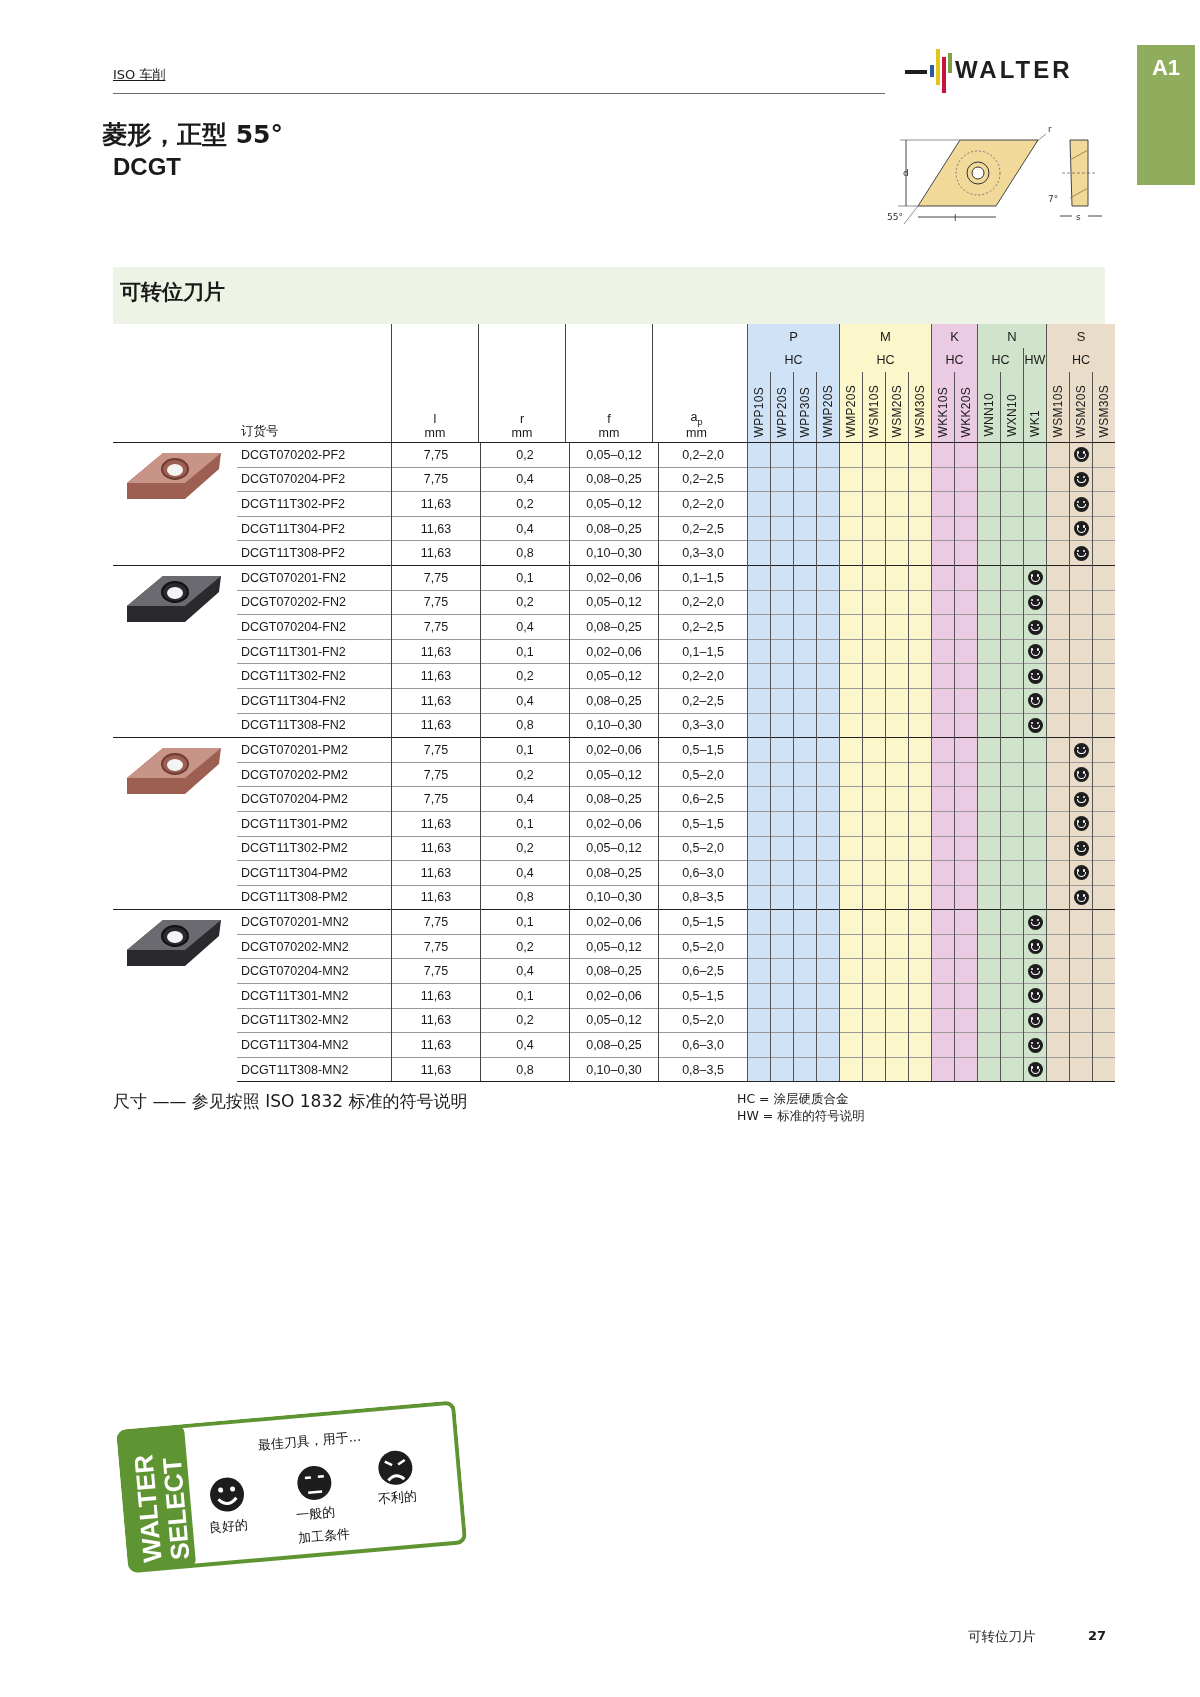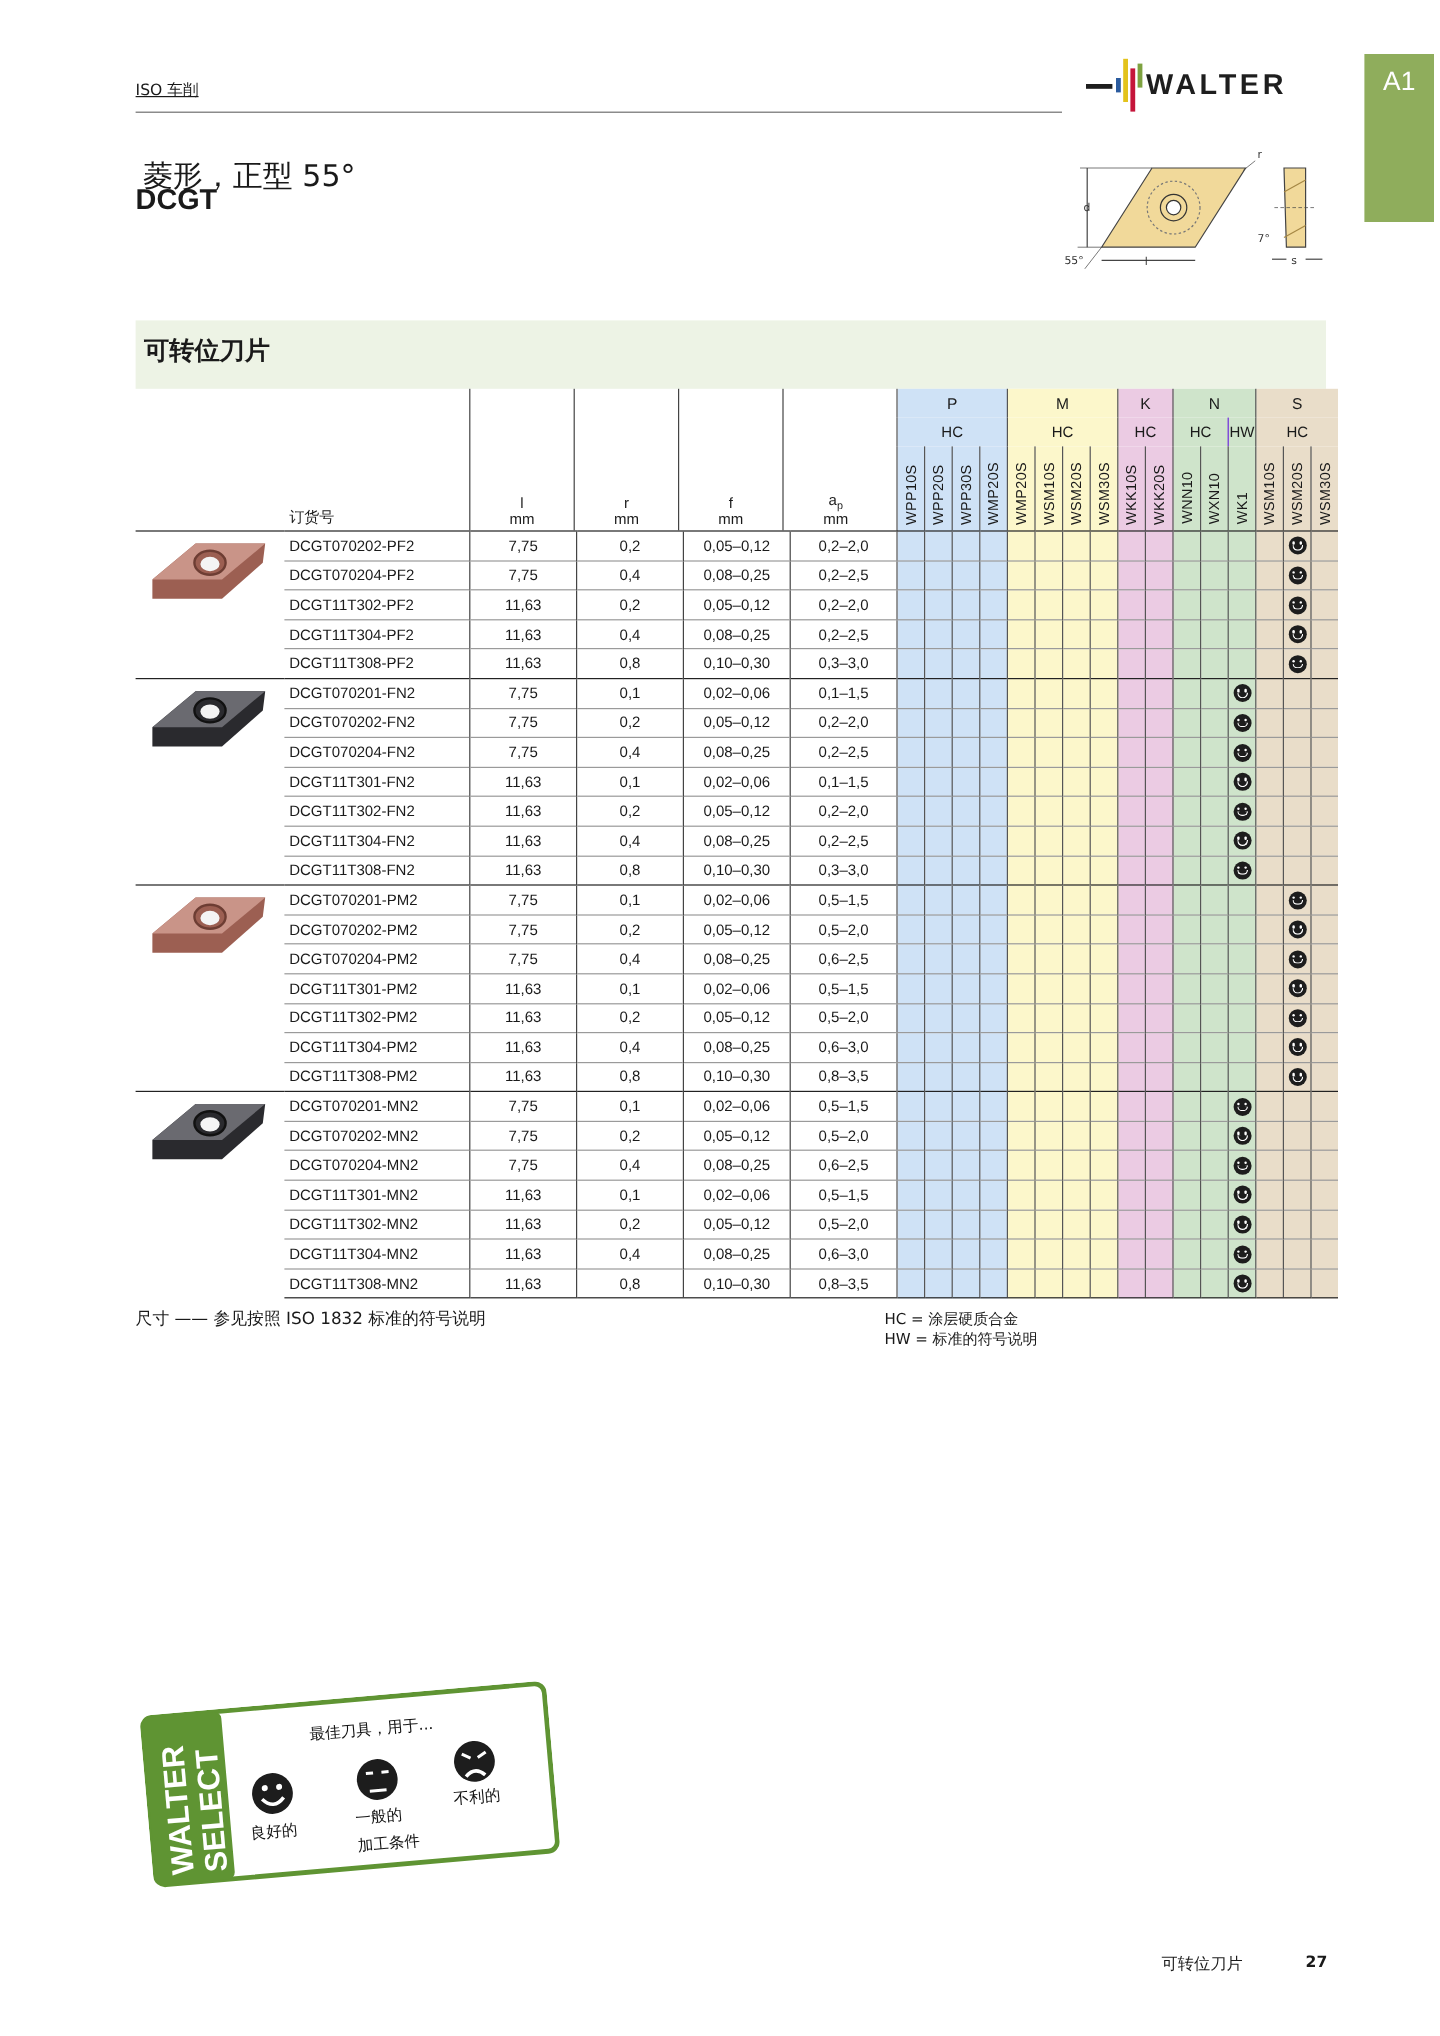--- a/index.html
+++ b/index.html
@@ -4,23 +4,23 @@
 <style>
   html, body { margin:0; padding:0; background:#fff; }
   body { width:1200px; height:1697px; position:relative; overflow:hidden;
          font-family:"DejaVu Sans","Liberation Sans",sans-serif; color:#1a1a1a; }
   .abs { position:absolute; }
 
   .section-label { left:113px; top:66px; font-size:13px;text-decoration:underline; }
   .header-rule { left:113px; top:93px; width:772px; height:1px; background:#6f6f6f; }
   .logo { left:905px; top:45px; width:200px; height:50px; }
   .tab-a1 { left:1137px; top:45px; width:58px; height:140px; background:#8fad5c; color:#fff;
-            font-size:22px; font-weight:normal; text-align:center; padding-top:10px; box-sizing:border-box;
+            font-size:22px; font-weight:bold; text-align:center; padding-top:10px; box-sizing:border-box;
             font-family:"Liberation Sans",sans-serif; }
-  .title-cn { left:119px; top:118px; font-size:25px; font-weight:normal;margin-top:12px; }
+  .title-cn { left:102px; top:118px; font-size:25px; font-weight:bold; }
   .title-code { left:113px; top:153px; font-size:24px; font-weight:bold; font-family:"Liberation Sans",sans-serif;text-align:center; }
   .diagram { left:870px; top:120px; width:240px; height:120px; }
 
   .band { left:113px; top:267px; width:992px; height:57px; background:#edf3e5; }
   .band-title { left:120px; top:278px; font-size:21px; font-weight:bold; }
 
   table.grid { position:absolute; left:113px; top:324px; border-collapse:collapse; table-layout:fixed;
                font-family:"Liberation Sans",sans-serif; font-size:12.5px; }
   table.grid td, table.grid th { padding:0; height:23.6px; text-align:center; font-weight:normal; }
   table.grid .hdr td { height:auto; }
@@ -42,21 +42,21 @@
            display:inline-block; padding:2px 0; }
   .grp-label { font-size:13px; font-weight:bold; padding-top:6px; }
   .hc-label { font-size:12.5px;margin-top:40px; }
   .smile { display:inline-block; width:15px; height:15px; border-radius:50%; background:#1d1d1d;
            position:relative; vertical-align:middle; }
   .smile::before { content:""; position:absolute; left:3px; top:4px; width:2.5px; height:2.5px; background:#fff; border-radius:50%;
                    box-shadow:6px 0 0 #fff; }
   .smile::after { content:""; position:absolute; left:3.5px; top:7px; width:7px; height:3.5px; border:1.5px solid #fff;
                   border-top:none; border-radius:0 0 7px 7px; }
 
-  .footnote { left:113px; top:1090px; font-size:14px; }
+  .footnote { left:113px; top:1090px; font-size:17px; }
   .legend { left:737px; top:1090px; font-size:12.5px; line-height:17px; }
 
   .select-badge { left:116px; top:1430px; width:340px; height:150px; transform:rotate(-5deg); transform-origin:left top; }
   .footer-label { left:968px; top:1628px; font-size:13.5px; }
   .footer-page { left:1088px; top:1628px; font-size:13px; font-weight:bold; }
 </style>
 </head>
 <body>
 
 <div class="abs section-label">ISO 车削</div>

